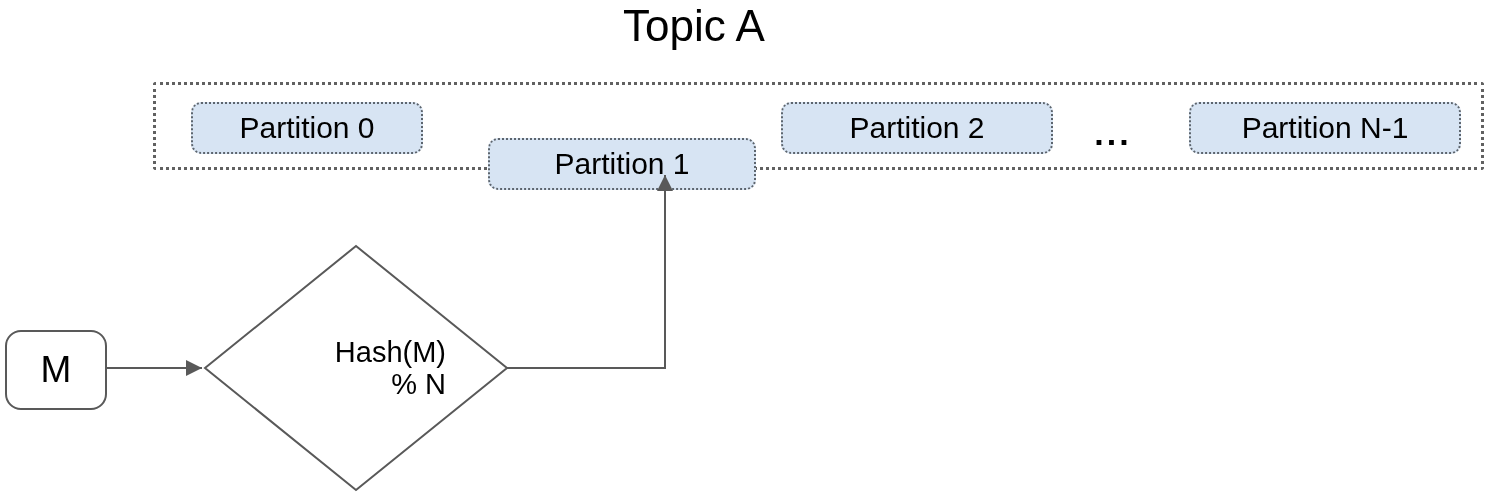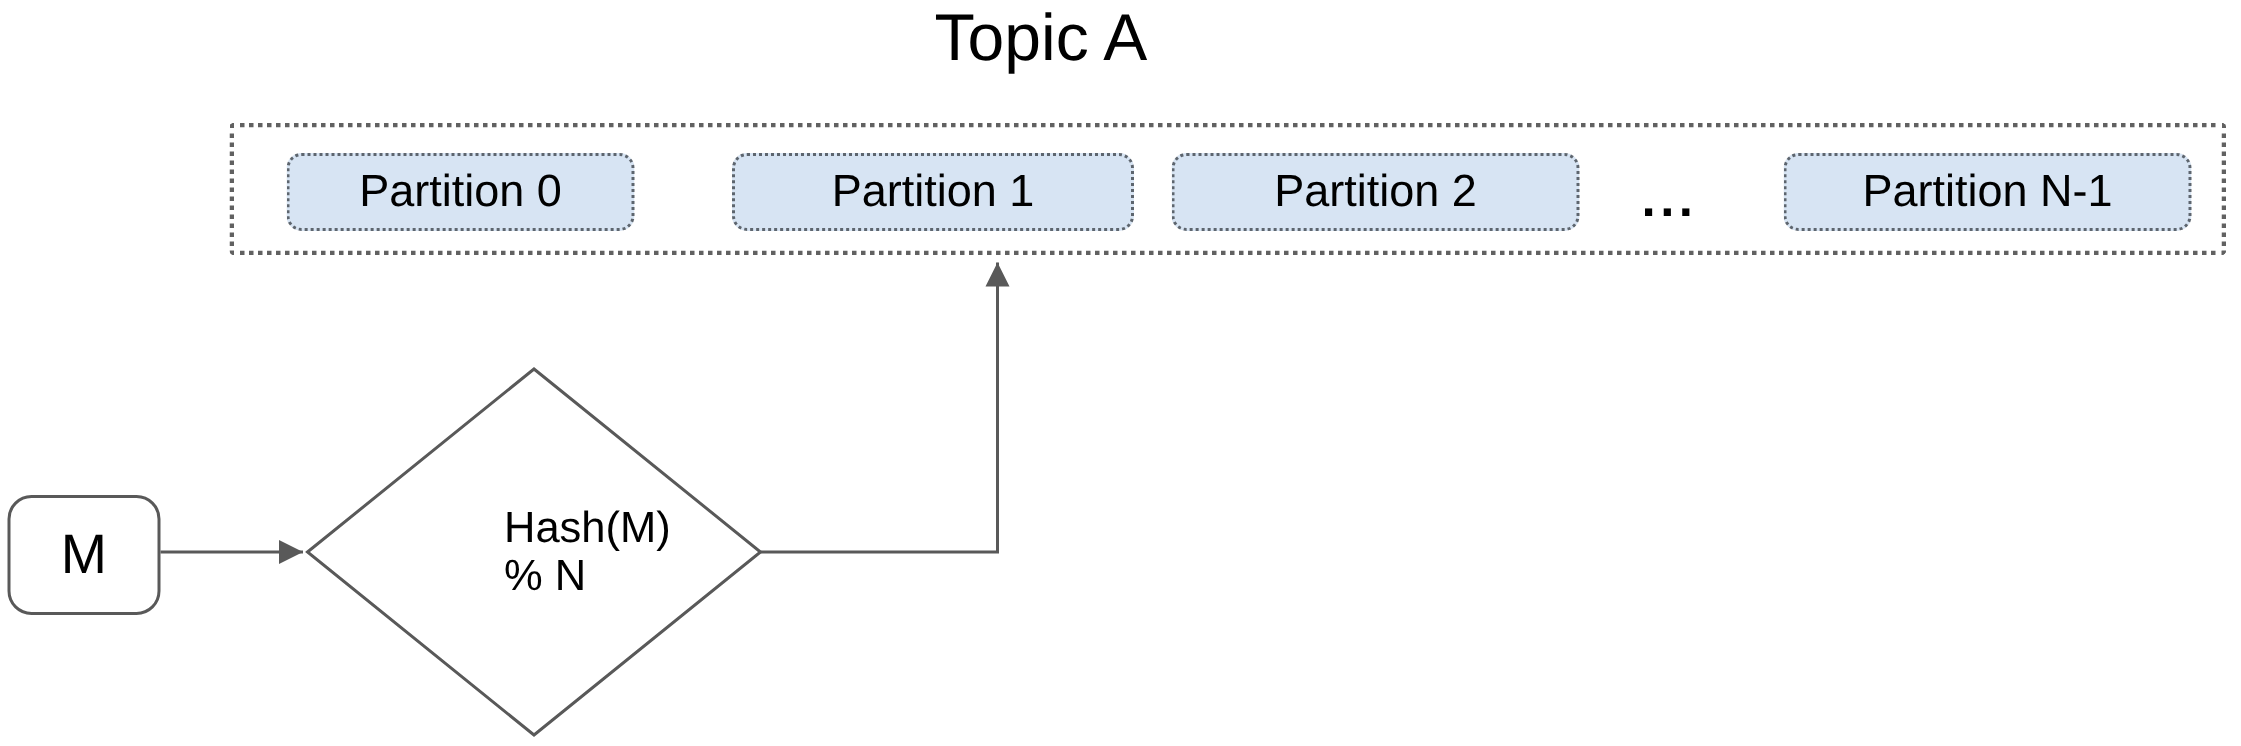--- a/index.html
+++ b/index.html
@@ -33,21 +33,21 @@
   .partition{
     position:absolute;top:17px;height:52px;
     box-sizing:border-box;
     background:var(--partition-fill);
     border:2px dotted #5d656e;
     border-radius:10px;
     font-size:30px;
     display:flex;align-items:center;justify-content:center;
   }
   .p0{left:35px;width:232px;}
-  .p1{left:332px;width:268px;}
+  .p1{left:332px;width:268px;margin-top:36px;}
   .p2{left:625px;width:272px;}
   .pn1{left:1033px;width:272px;}
   .ellipsis{
     position:absolute;left:912px;top:17px;width:90px;height:52px;
     text-align:center;
     font-size:34px;font-weight:bold;letter-spacing:3px;
     line-height:62px;
     color:var(--text);
   }
   svg.connectors{position:absolute;left:0;top:0;}
@@ -59,22 +59,21 @@
     box-sizing:border-box;
     background:#ffffff;
     border:2px solid var(--line);
     border-radius:16px;
     display:flex;align-items:center;justify-content:center;
     font-size:37px;
   }
   .hash-label{
     position:absolute;left:296px;top:336px;width:150px;
     font-size:29px;line-height:32px;
-    text-align:left;
-    margin-left:40px;
+    text-align:right;
   }
 </style>
 </head>
 <body>
 
 <div class="canvas">
 
   <div class="title">Topic A</div>
 
   <div class="topic-box">

